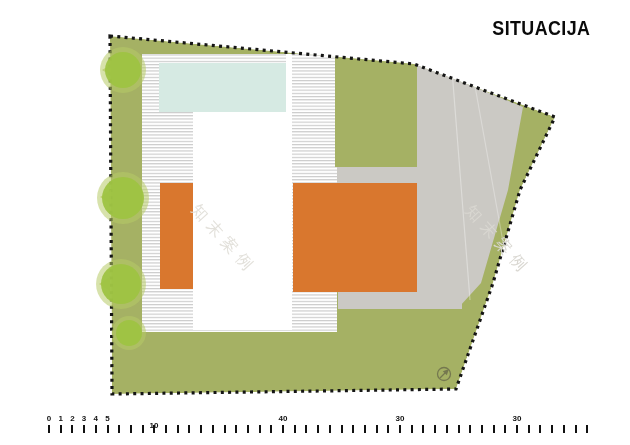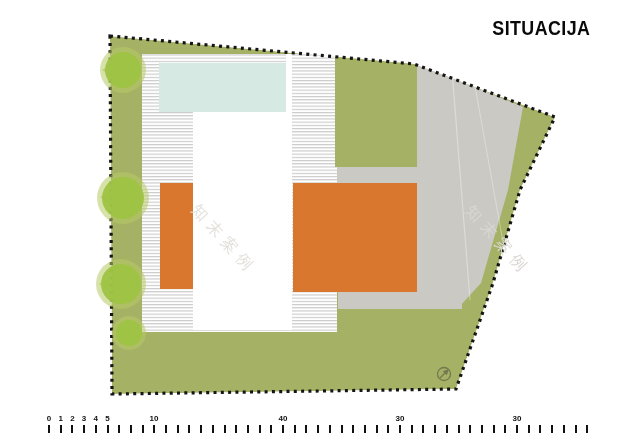--- a/index.html
+++ b/index.html
@@ -95,21 +95,21 @@
   <div class="wm wm2">知末案例</div>
 
   <div class="scalebar">
     <div>
         <span class="sb-num" style="left: 49px;">0</span>
         <span class="sb-num" style="left: 60.7px;">1</span>
         <span class="sb-num" style="left: 72.4px;">2</span>
         <span class="sb-num" style="left: 84.1px;">3</span>
         <span class="sb-num" style="left: 95.8px;">4</span>
         <span class="sb-num" style="left: 107.5px;">5</span>
-        <span class="sb-num" style="left: 154px;">10</span>
+        <span class="sb-num" style="left: 154px; margin-top: 7px;">10</span>
         <span class="sb-num" style="left: 283px;">40</span>
         <span class="sb-num" style="left: 400px;">30</span>
         <span class="sb-num" style="left: 517px;">30</span>
       </div>
     <div>
         <i class="sb-tick" style="left: 48px;"></i>
         <i class="sb-tick" style="left: 59.7px;"></i>
         <i class="sb-tick" style="left: 71.4px;"></i>
         <i class="sb-tick" style="left: 83.1px;"></i>
         <i class="sb-tick" style="left: 94.8px;"></i>

